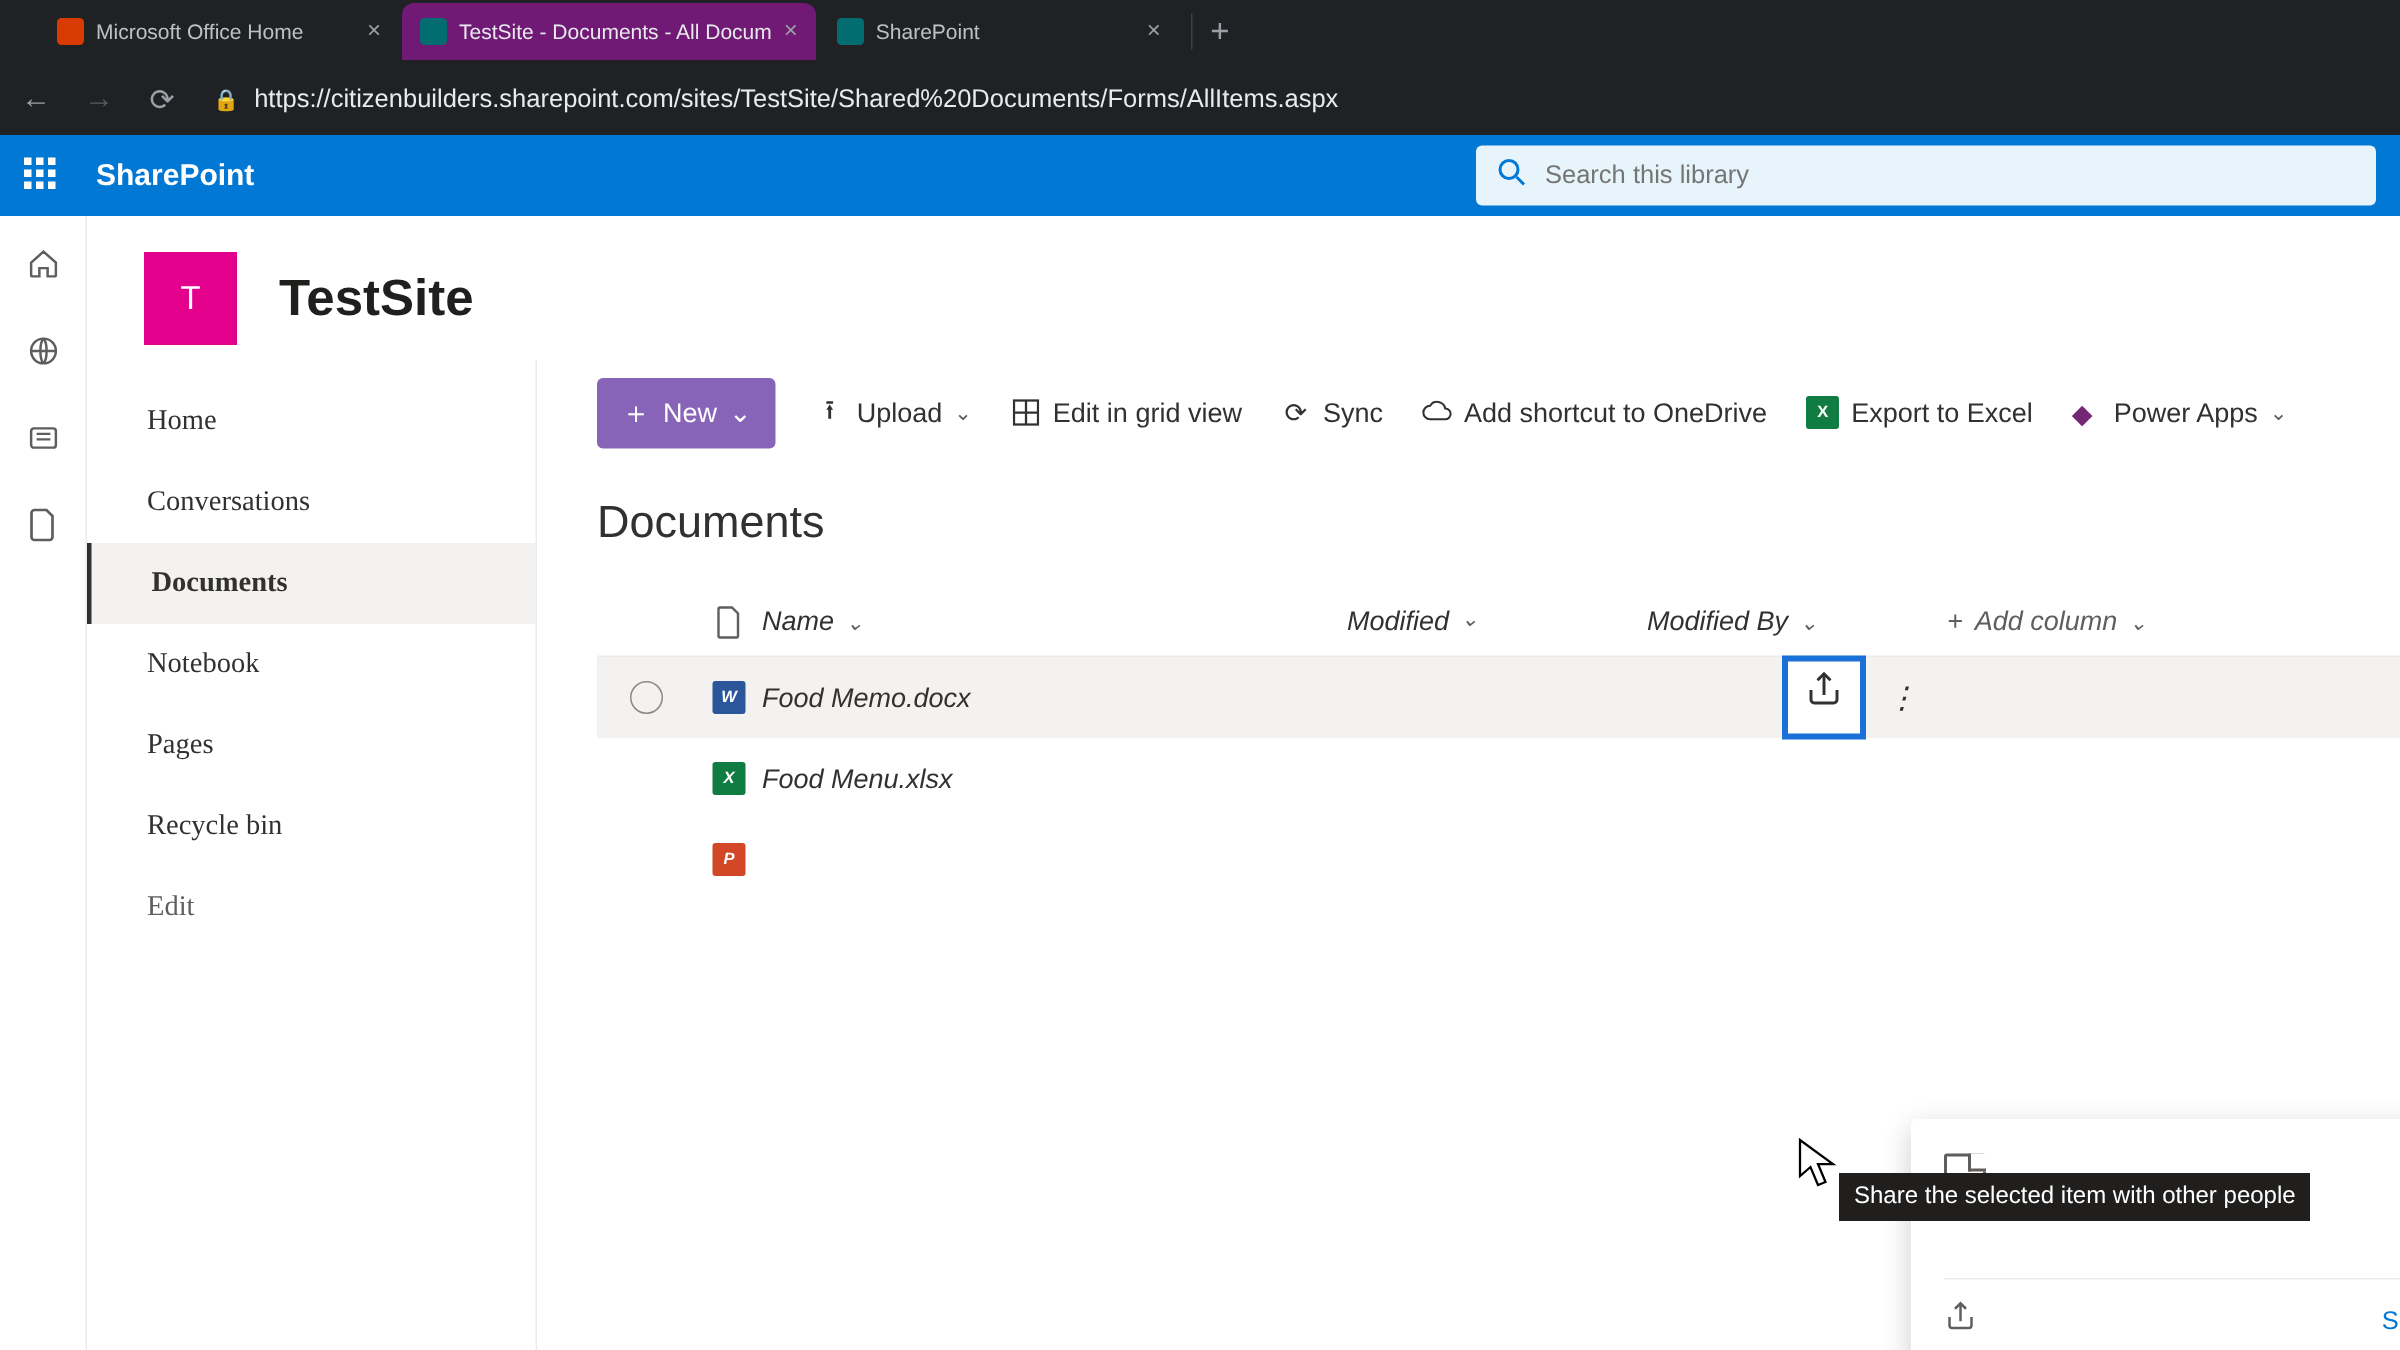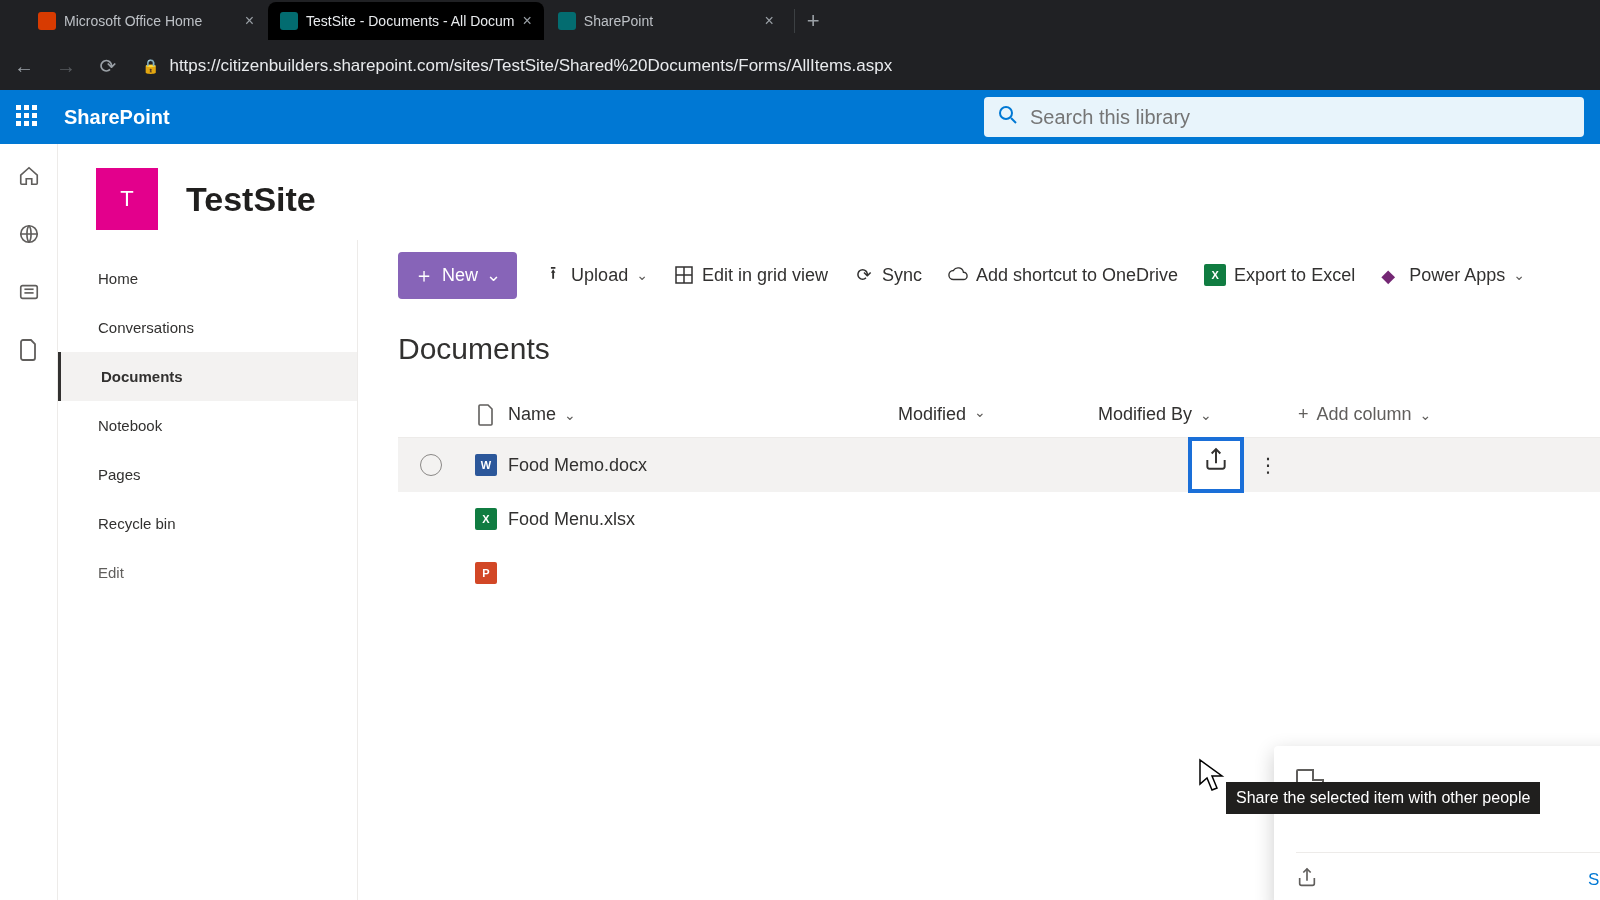--- a/index.html
+++ b/index.html
@@ -2,66 +2,66 @@
 <html><head>
 <meta charset="utf-8">
 <style>
   * { box-sizing: border-box; margin: 0; padding: 0; font-family: "Segoe UI", Arial, sans-serif; }
   body { width: 1600px; height: 900px; overflow: hidden; background: #fff; }
 
   
   .browser-chrome { background: #202124; color: #e8eaed; }
   .tab-strip { display: flex; align-items: center; height: 42px; padding-left: 26px; }
   .tab { display: flex; align-items: center; gap: 8px; padding: 0 12px; height: 38px; border-radius: 8px 8px 0 0; max-width: 280px; min-width: 240px; margin-right: 2px; font-size: 14px; color: #bdc1c6; }
-  .tab.active { background: #000000; color: #e8eaed; }
+  .tab.active { background: #701a75; color: #e8eaed; }
   .tab .favicon { width: 18px; height: 18px; border-radius: 3px; display: inline-block; }
   .tab .title { white-space: nowrap; overflow: hidden; text-overflow: ellipsis; flex: 1; }
   .tab .close { color: #9aa0a6; font-size: 16px; }
   .new-tab { color: #9aa0a6; font-size: 22px; padding: 0 12px; border-left: 1px solid #3c4043; margin-left: 6px; height: 24px; display: flex; align-items: center; }
   .addr-row { display: flex; align-items: center; height: 48px; padding: 0 10px; gap: 14px; background: #202124; }
   .nav-icon { color: #9aa0a6; font-size: 20px; width: 28px; text-align: center; }
   .addr-bar { flex: 1; display: flex; align-items: center; gap: 10px; color: #e8eaed; font-size: 17px; padding-left: 6px; }
   .lock { color: #9aa0a6; font-size: 14px; }
 
   
   .suite-header { background: #0078d4; height: 54px; display: flex; align-items: center; padding: 0 16px; color: #fff; gap: 24px; }
   .waffle { width: 24px; height: 24px; display: grid; grid-template-columns: repeat(3,5px); grid-template-rows: repeat(3,5px); gap: 3px; }
   .waffle span { background: #fff; width: 5px; height: 5px; }
   .suite-title { font-size: 20px; font-weight: 600; }
   .search-box { margin-left: auto; background: #e8f4fb; border-radius: 4px; height: 40px; width: 600px; display: flex; align-items: center; padding: 0 14px; gap: 12px; color: #3b3a39; }
-  .search-box input { border: none; background: transparent; font-size: 20px; flex: 1; outline: none; color: #3b3a39; }
+  .search-box input { border: none; background: transparent; font-size: 17px; flex: 1; outline: none; color: #3b3a39; }
 
   
   .app-body { display: flex; height: calc(900px - 42px - 48px - 54px); }
   .app-rail { width: 58px; border-right: 1px solid #edebe9; display: flex; flex-direction: column; align-items: center; padding-top: 20px; gap: 34px; color: #605e5c; }
   .rail-icon { width: 24px; height: 24px; display: flex; align-items: center; justify-content: center; font-size: 20px; }
 
   .main { flex: 1; display: flex; flex-direction: column; }
 
   .site-header { display: flex; align-items: center; gap: 28px; padding: 24px 38px 10px; }
   .site-logo { width: 62px; height: 62px; background: #e3008c; color: #fff; display: flex; align-items: center; justify-content: center; font-size: 22px; }
   .site-title { font-size: 34px; font-weight: 600; color: #201f1e; }
 
   .content-row { display: flex; flex: 1; }
   .left-nav { width: 300px; border-right: 1px solid #edebe9; padding-top: 14px; }
-  .nav-item { padding: 16px 40px; font-size: 15px; color: #323130; cursor: pointer; }
+  .nav-item { padding: 16px 40px; font-size: 19px; color: #323130; cursor: pointer; font-family: Liberation Serif, serif; }
   .nav-item.active { font-weight: 600; border-left: 3px solid #323130; background: #f3f2f1; }
   .nav-item.edit { color: #605e5c; }
 
   .page { flex: 1; padding: 0 0 0 40px; position: relative; }
   .cmdbar { display: flex; align-items: center; gap: 26px; height: 58px; margin-top: 6px; }
   .btn-new { background: #8764b8; color: #fff; border-radius: 4px; padding: 10px 16px; display: flex; align-items: center; gap: 8px; font-size: 18px; }
   .cmd-item { display: flex; align-items: center; gap: 8px; font-size: 18px; color: #323130; }
   .cmd-icon { width: 20px; height: 20px; display: inline-flex; align-items: center; justify-content: center; color: #323130; }
   .excel-badge { width: 22px; height: 22px; background: #107c41; color: #fff; font-size: 11px; font-weight: 700; display: flex; align-items: center; justify-content: center; border-radius: 2px; }
   .pa-icon { width: 20px; height: 20px; color: #742774; font-size: 18px; }
 
   .lib-title { font-size: 30px; font-weight: 400; margin-top: 28px; color: #323130; }
 
-  .file-list { margin-top: 26px; }
+  .file-list { margin-top: 26px; font-style: italic; }
   .col-head { display: flex; align-items: center; height: 46px; color: #323130; font-size: 18px; border-bottom: 1px solid #edebe9; }
   .col-sel { width: 66px; display: flex; justify-content: center; }
   .col-icon { width: 44px; display: flex; justify-content: center; }
   .col-name { flex: 0 0 390px; display: flex; align-items: center; gap: 8px; }
   .col-mod { flex: 0 0 200px; display: flex; align-items: flex-start; gap: 8px; }
   .col-modby { flex: 0 0 200px; display: flex; align-items: center; gap: 8px; }
   .col-add { flex: 0 0 200px; display: flex; align-items: center; gap: 8px; color: #605e5c; }
   .chev { color: #605e5c; font-size: 14px; }
 
   .row { display: flex; align-items: center; height: 54px; font-size: 18px; color: #323130; position: relative; }

